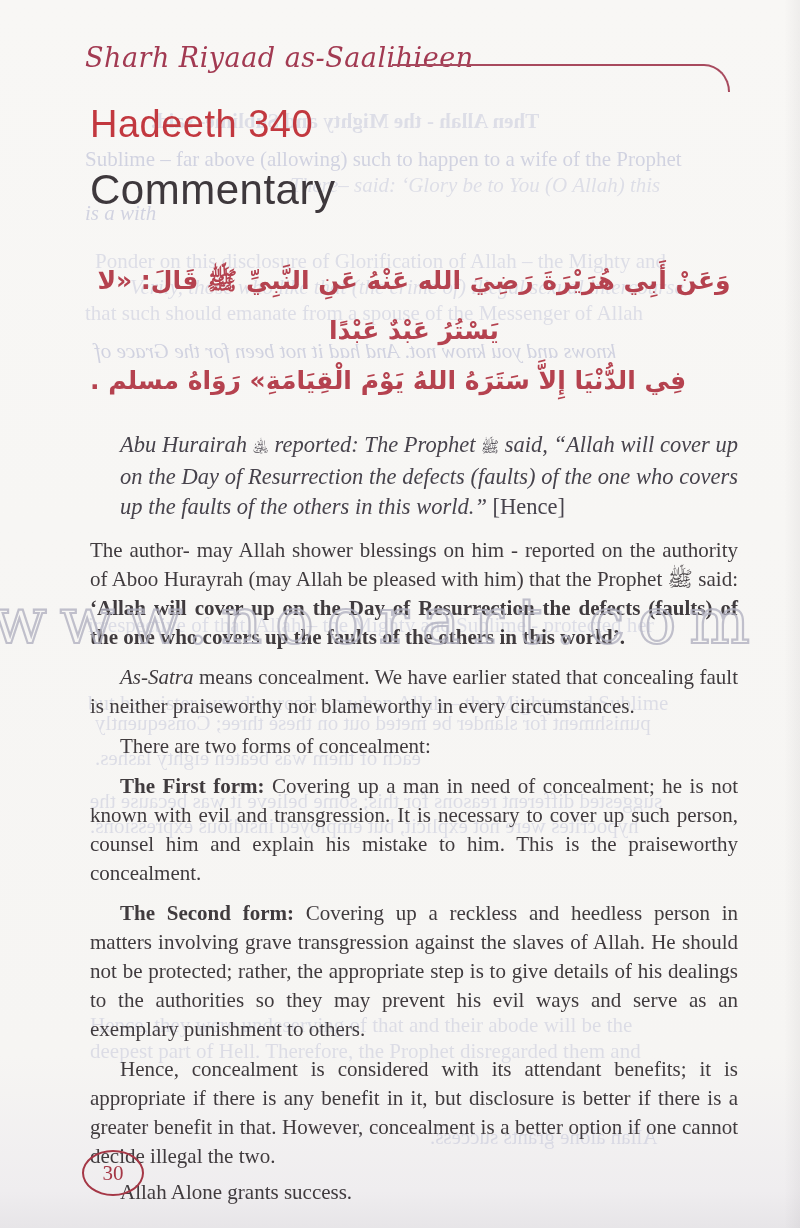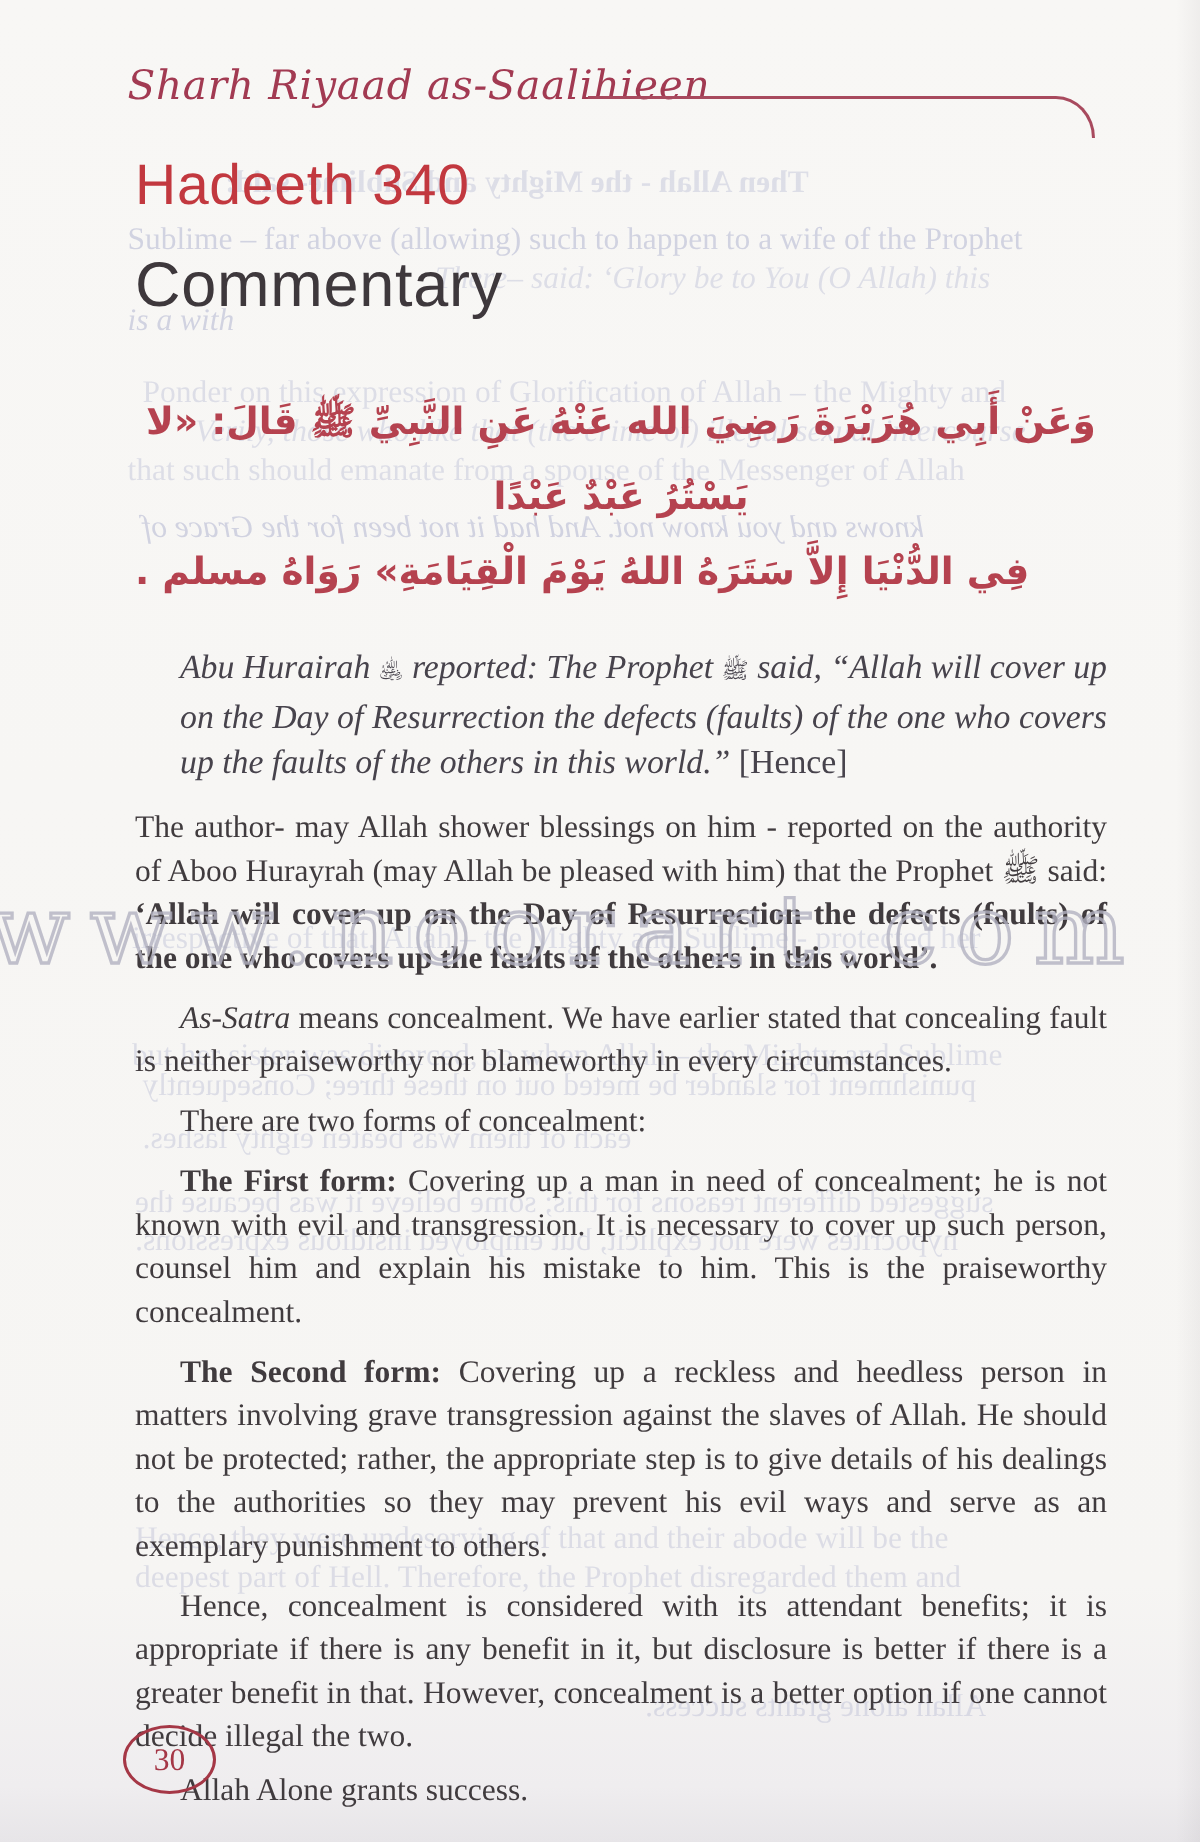--- a/index.html
+++ b/index.html
@@ -66,21 +66,21 @@
 </head>
 <body>
 
 <div class="page">
 
   <div class="ghost-layer">
     <span class="ghost mir b" style="left:150px; top:108px;">Then Allah - the Mighty and Sublime- said:</span>
     <span class="ghost strong" style="left:85px; top:146px;">Sublime – far above (allowing) such to happen to a wife of the Prophet</span>
     <span class="ghost it" style="left:290px; top:172px;">There– said: ‘Glory be to You (O Allah) this</span>
     <span class="ghost it strong" style="left:85px; top:200px;">is a with</span>
-    <span class="ghost" style="left:95px; top:248px;">Ponder on this expression of Glorification of Allah – the Mighty and</span>
+    <span class="ghost" style="left:95px; top:248px;">Ponder on this disclosure of Glorification of Allah – the Mighty and</span>
     <span class="ghost it" style="left:130px; top:274px;">Verily, those who like that (the crime of) illegal sexual intercourse</span>
     <span class="ghost" style="left:85px; top:300px;">that such should emanate from a spouse of the Messenger of Allah</span>
     <span class="ghost mir it strong" style="left:95px; top:338px;">knows and you know not. And had it not been for the Grace of</span>
     <span class="ghost" style="left:88px; top:612px;">irrespective of that, Allah – the Mighty and Sublime - protected her</span>
     <span class="ghost" style="left:88px; top:690px;">but her sister was divorced, so when Allah – the Mighty and Sublime</span>
     <span class="ghost mir" style="left:95px; top:710px;">punishment for slander be meted out on these three; Consequently</span>
     <span class="ghost mir" style="left:95px; top:745px;">each of them was beaten eighty lashes.</span>
     <span class="ghost mir" style="left:90px; top:788px;">suggested different reasons for this; some believe it was because the</span>
     <span class="ghost mir" style="left:90px; top:813px;">hypocrites were not explicit, but employed insidious expressions.</span>
     <span class="ghost" style="left:90px; top:1012px;">Hence, they were undeserving of that and their abode will be the</span>

